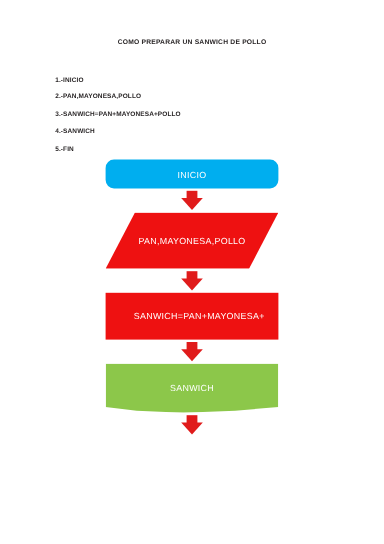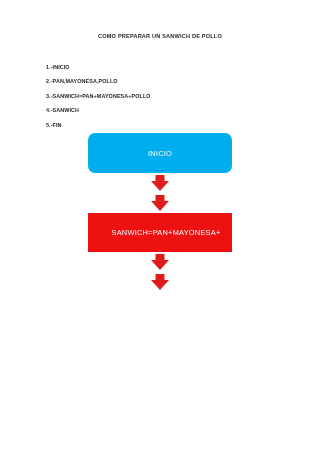--- a/index.html
+++ b/index.html
@@ -78,21 +78,21 @@
   .node-label {
     position: relative;
     z-index: 2;
     color: #ffffff;
     font-size: 7.4px;
     letter-spacing: 0.25px;
   }
 
   
   .node-terminator {
-    height: 40px;
+    height: 24px;
     background: #00AEEF;
     border-radius: 7px;
   }
 
   
   .node-io {
     height: 47px;
     background: #EE1111;
     -webkit-clip-path: polygon(17% 0%, 100% 0%, 83% 100%, 0% 100%);
     clip-path: polygon(17% 0%, 100% 0%, 83% 100%, 0% 100%);
@@ -169,39 +169,45 @@
       <span class="node-label">INICIO</span>
     </div>
 
     <div class="connector">
       <div class="arrow">
         <div class="arrow-shaft"></div>
         <div class="arrow-head"></div>
       </div>
     </div>
 
+    <div class="node node-io">
+      <span class="node-label">PAN,MAYONESA,POLLO</span>
+    </div>
 
     <div class="connector">
       <div class="arrow">
         <div class="arrow-shaft"></div>
         <div class="arrow-head"></div>
       </div>
     </div>
 
     <div class="node node-process">
       <span class="node-label">SANWICH=PAN+MAYONESA+</span>
     </div>
 
     <div class="connector">
       <div class="arrow">
         <div class="arrow-shaft"></div>
         <div class="arrow-head"></div>
       </div>
     </div>
 
+    <div class="node node-display">
+      <span class="node-label">SANWICH</span>
+    </div>
 
     <div class="connector">
       <div class="arrow">
         <div class="arrow-shaft"></div>
         <div class="arrow-head"></div>
       </div>
     </div>
 
 
   </div>

